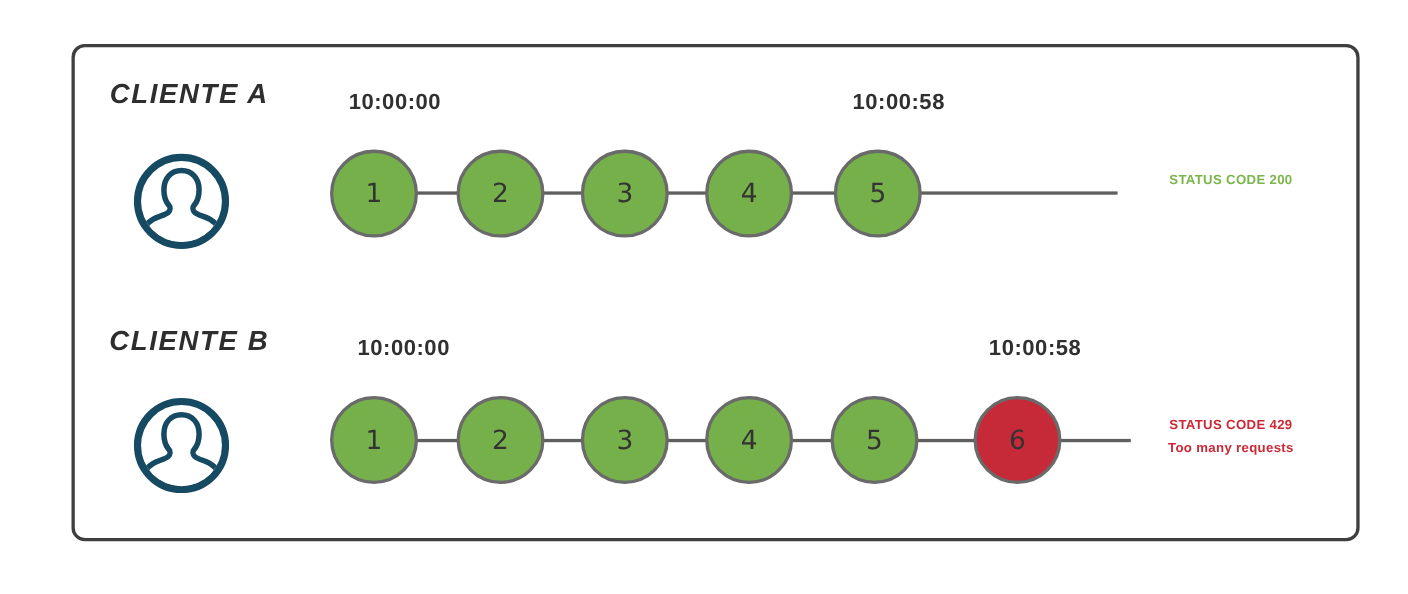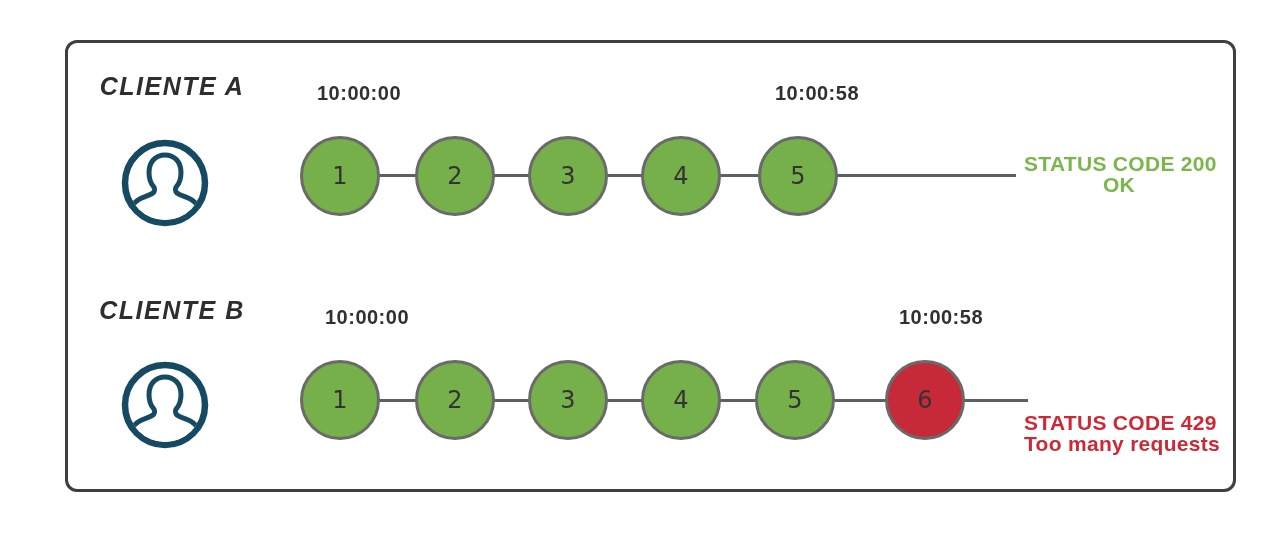--- a/index.html
+++ b/index.html
@@ -66,28 +66,28 @@
     font-size: 24px;
     color: var(--number-text, #333333);
   }
   .request-circle.blocked {
     background: var(--request-blocked-fill, #c62a39);
   }
   .status-text {
     position: absolute;
     width: 190px;
     text-align: center;
-    font-size: 21px;
+    font-size: 12px;
     font-weight: bold;
     line-height: 21px;
     letter-spacing: 0.3px;
     white-space: nowrap;
   }
   .status-ok   { color: var(--status-ok-text, #7ab64c); }
-  .status-err  { color: var(--status-error-text, #cc2936); margin-top: 36px; }
+  .status-err  { color: var(--status-error-text, #cc2936); }
   .user-icon-box {
     position: absolute;
     width: 96px;
     height: 96px;
   }
   .user-icon-box svg { display: block; }
 </style>
 </head>
 <body>
 
@@ -127,21 +127,20 @@
       </div>
     <div class="request-circle" style="left:641px; top:136px;">
       <span>4</span>
       </div>
     <div class="request-circle" style="left:758px; top:136px;">
       <span>5</span>
       </div>
 
     <div class="status-text status-ok" style="left:1024px; top:153px;">
       <div>STATUS CODE 200</div>
-      <div>OK</div>
     </div>
   </div>
 
   <div>
     <div class="client-label" style="left:172px; top:296px;">CLIENTE B</div>
 
     <div class="user-icon-box" style="left:117px; top:357px;">
       <svg width="96" height="96" viewBox="0 0 96 96">
         <defs>
           <clipPath id="clipB">

